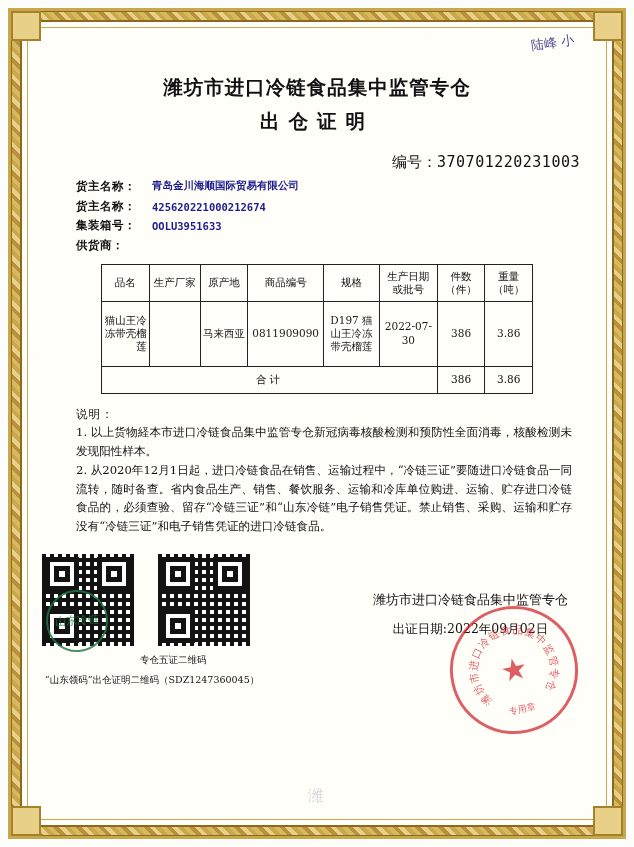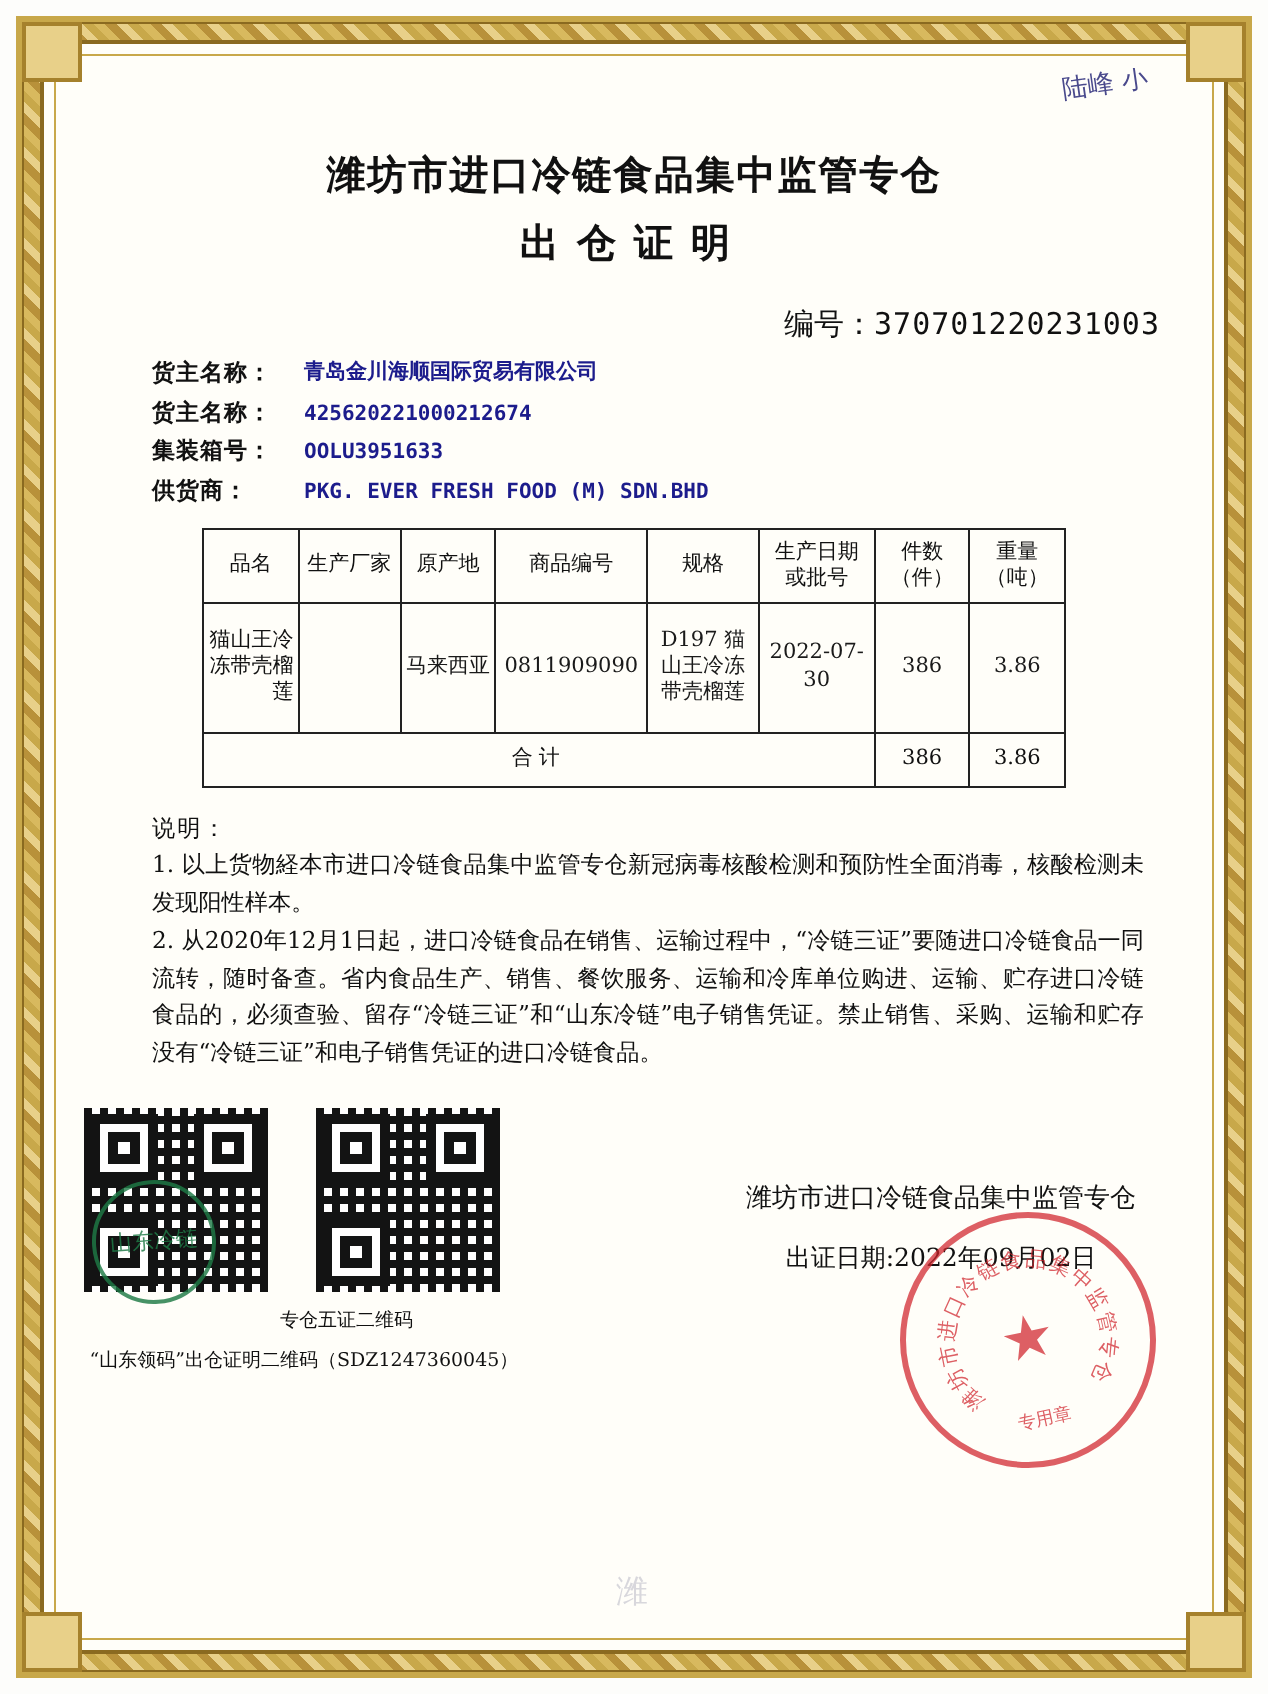--- a/index.html
+++ b/index.html
@@ -390,21 +390,20 @@
       <div class="field">
         <span class="lab">货主名称：</span>
         <span class="val mono">425620221000212674</span>
       </div>
       <div class="field">
         <span class="lab">集装箱号：</span>
         <span class="val mono">OOLU3951633</span>
       </div>
       <div class="field">
         <span class="lab">供货商：</span>
-        <span class="val mono">PKG. EVER FRESH FOOD (M) SDN.BHD</span>
       </div>
     </div>
 
     <table class="goods">
       <thead>
         <tr>
           <th class="col-name">
             <span class="two-line">品名</span>
           </th>
           <th class="col-maker">

